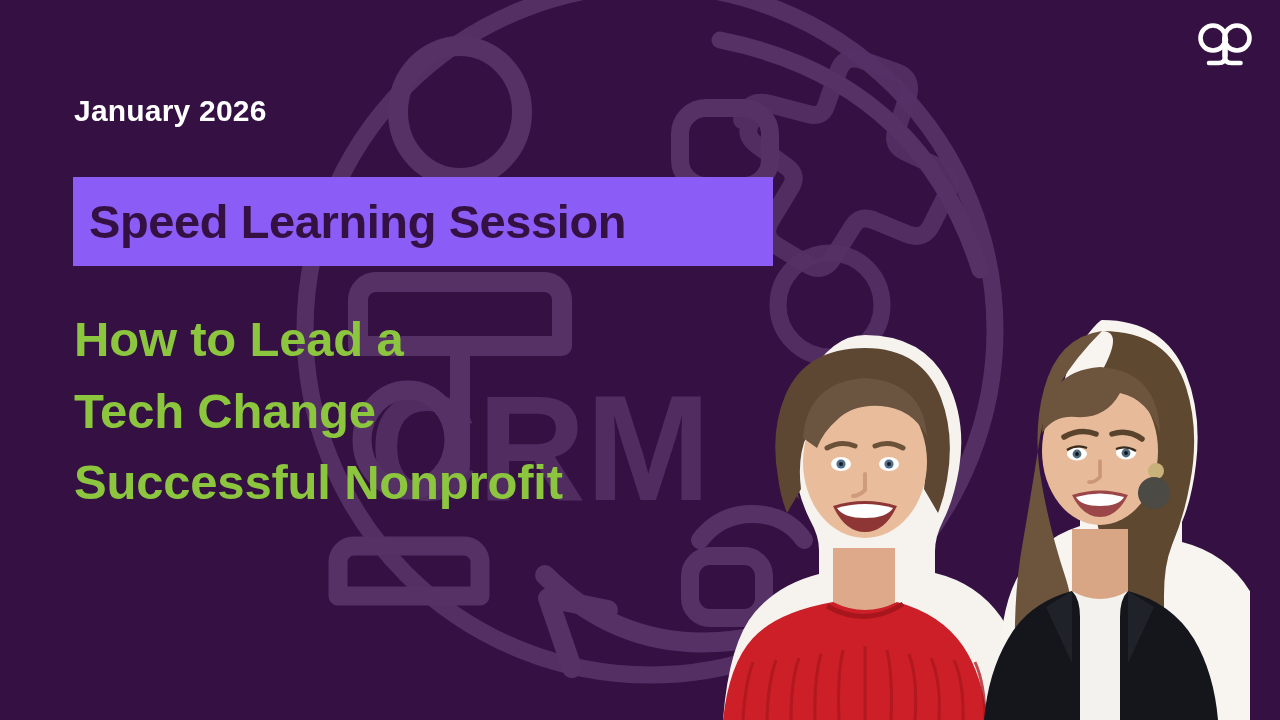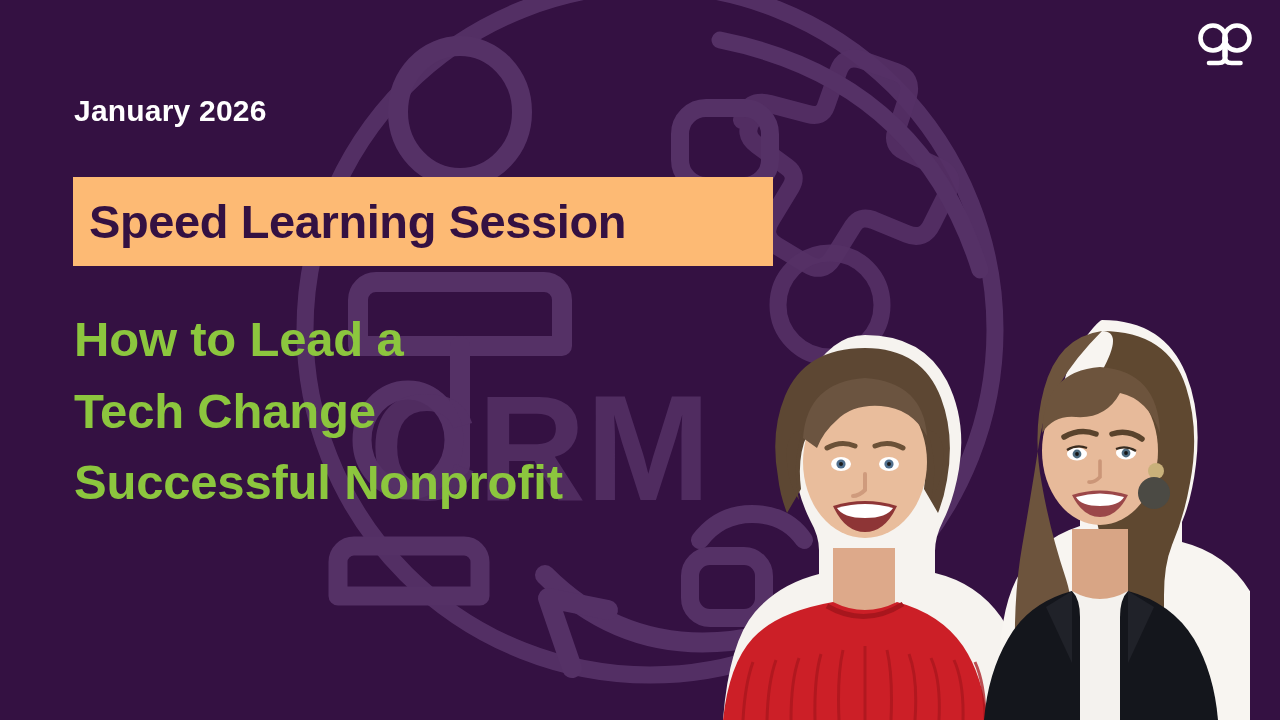--- a/index.html
+++ b/index.html
@@ -53,21 +53,21 @@
     letter-spacing: 0.2px;
     line-height: 1.1;
   }
 
   .banner {
     position: absolute;
     left: 73px;
     top: 161px;
     width: 700px;
     height: 89px;
-    background: #fdba74;
+    background: #8b5cf6;
     display: flex;
     align-items: center;
     box-sizing: border-box;
     padding-left: 16px;
   }
   .banner-text {
     color: #341142;
     font-size: 47px;
     font-weight: 700;
     letter-spacing: -0.4px;

